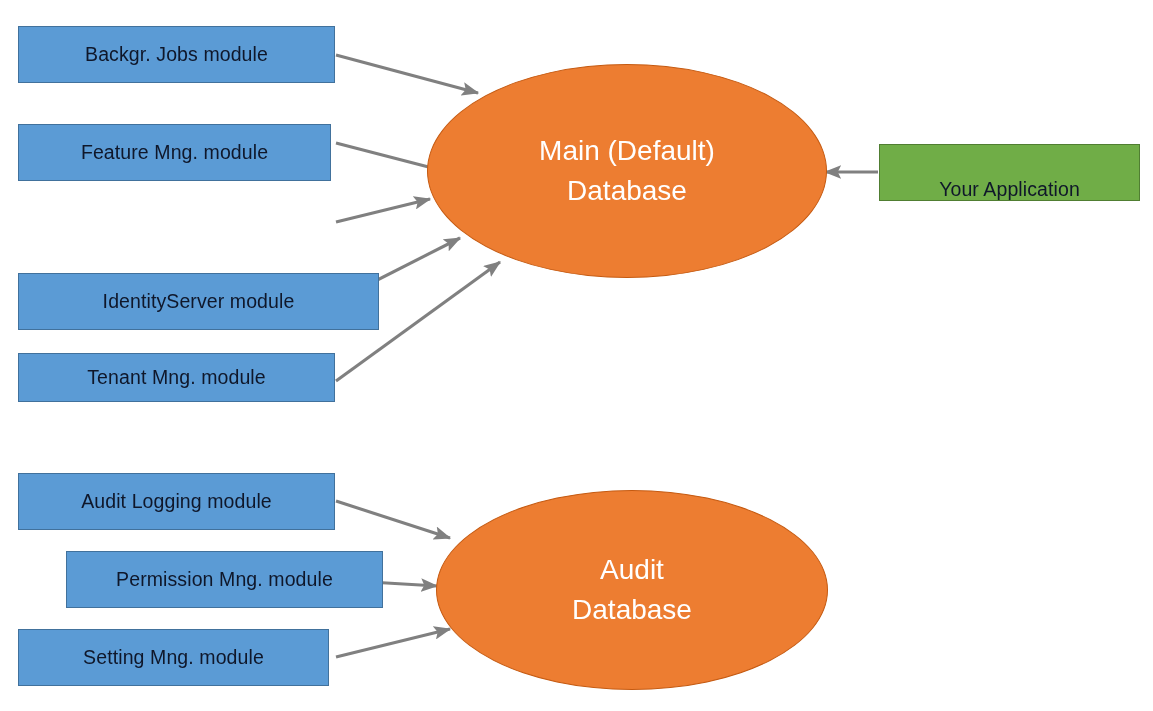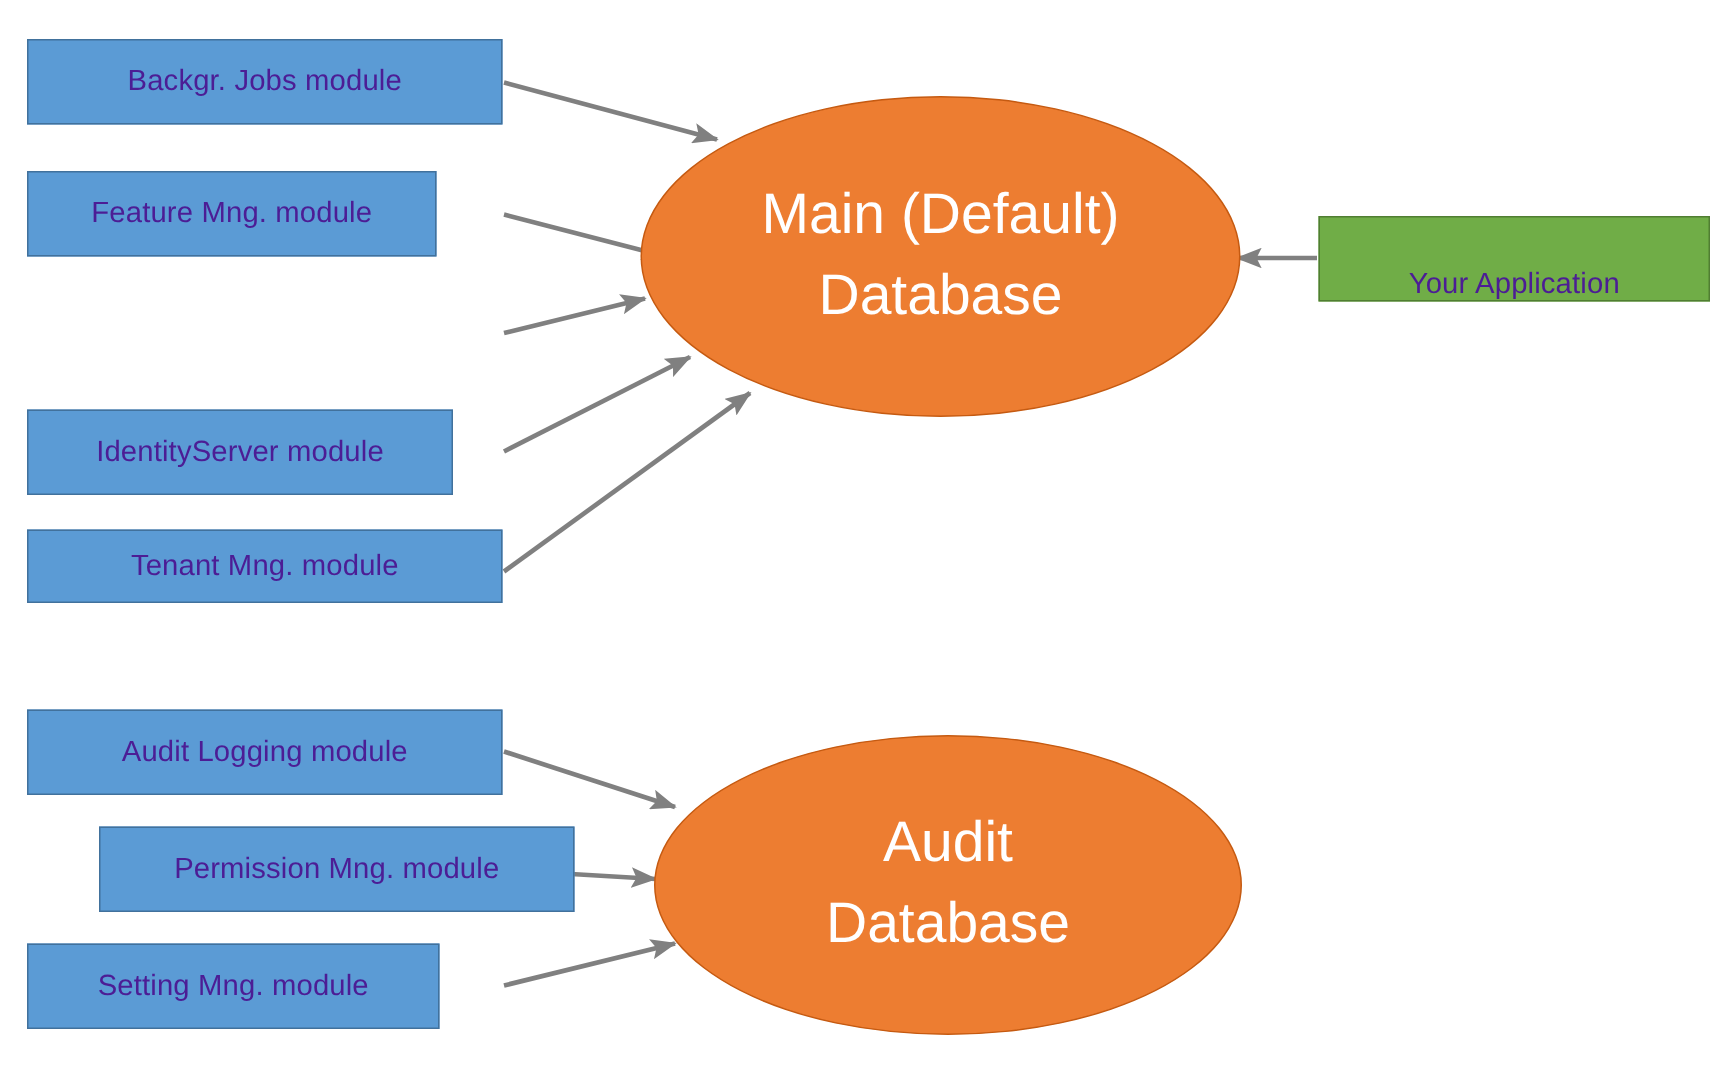--- a/index.html
+++ b/index.html
@@ -24,21 +24,21 @@
     width: 1153px;
     height: 711px;
     pointer-events: none;
   }
   .node-box {
     position: absolute;
     box-sizing: border-box;
     display: flex;
     align-items: center;
     justify-content: center;
-    color: #4c1d95;
+    color: #0f172a;
     font-size: 19.5px;
     line-height: 1.15;
     letter-spacing: 0.1px;
     text-align: center;
     white-space: nowrap;
     z-index: 3;
   }
   .module-box {
     background: #5B9BD5;
     border: 1.6px solid #41719C;
@@ -56,21 +56,21 @@
     display: flex;
     flex-direction: column;
     align-items: center;
     justify-content: center;
     color: #ffffff;
     text-align: center;
     z-index: 2;
   }
   .db-ellipse .db-line {
     display: block;
-    font-size: 38px;
+    font-size: 28px;
     line-height: 1.42;
     white-space: nowrap;
   }
 </style>
 </head>
 <body>
 
 <div id="diagram-canvas">
 
   <svg id="edges-layer" width="1153" height="711" viewBox="0 0 1153 711" xmlns="http://www.w3.org/2000/svg">
@@ -91,26 +91,26 @@
       <line x1="336" y1="501" x2="450" y2="538"></line>
       <line x1="336" y1="580" x2="437" y2="586"></line>
       <line x1="336" y1="657" x2="450" y2="629"></line>
     </g>
   </svg>
 
   <div class="node-box module-box" style="left:18px; top:26px; width:317px; height:57px;">
     <span>Backgr. Jobs module</span>
   </div>
 
-  <div class="node-box module-box" style="left:18px; top:114px; width:273px; height:57px;">
+  <div class="node-box module-box" style="left:18px; top:124px; width:313px; height:57px;">
     <span>Feature Mng. module</span>
   </div>
 
 
-  <div class="node-box module-box" style="left:18px; top:273px; width:284px; height:57px;">
+  <div class="node-box module-box" style="left:18px; top:273px; width:361px; height:57px;">
     <span>IdentityServer module</span>
   </div>
 
   <div class="node-box module-box" style="left:18px; top:353px; width:317px; height:49px;">
     <span>Tenant Mng. module</span>
   </div>
 
   <div class="db-ellipse" style="left:427px; top:64px; width:400px; height:214px;">
     <span class="db-line">Main (Default)</span>
     <span class="db-line">Database</span>
@@ -121,21 +121,21 @@
   </div>
 
   <div class="node-box module-box" style="left:18px; top:473px; width:317px; height:57px;">
     <span>Audit Logging module</span>
   </div>
 
   <div class="node-box module-box" style="left:18px; top:551px; width:317px; height:57px;margin-left:48px;">
     <span>Permission Mng. module</span>
   </div>
 
-  <div class="node-box module-box" style="left:18px; top:629px; width:275px; height:57px;text-align:right;">
+  <div class="node-box module-box" style="left:18px; top:629px; width:311px; height:57px;text-align:right;">
     <span>Setting Mng. module</span>
   </div>
 
   <div class="db-ellipse" style="left:436px; top:490px; width:392px; height:200px;">
     <span class="db-line">Audit</span>
     <span class="db-line">Database</span>
   </div>
 
 </div>
 

